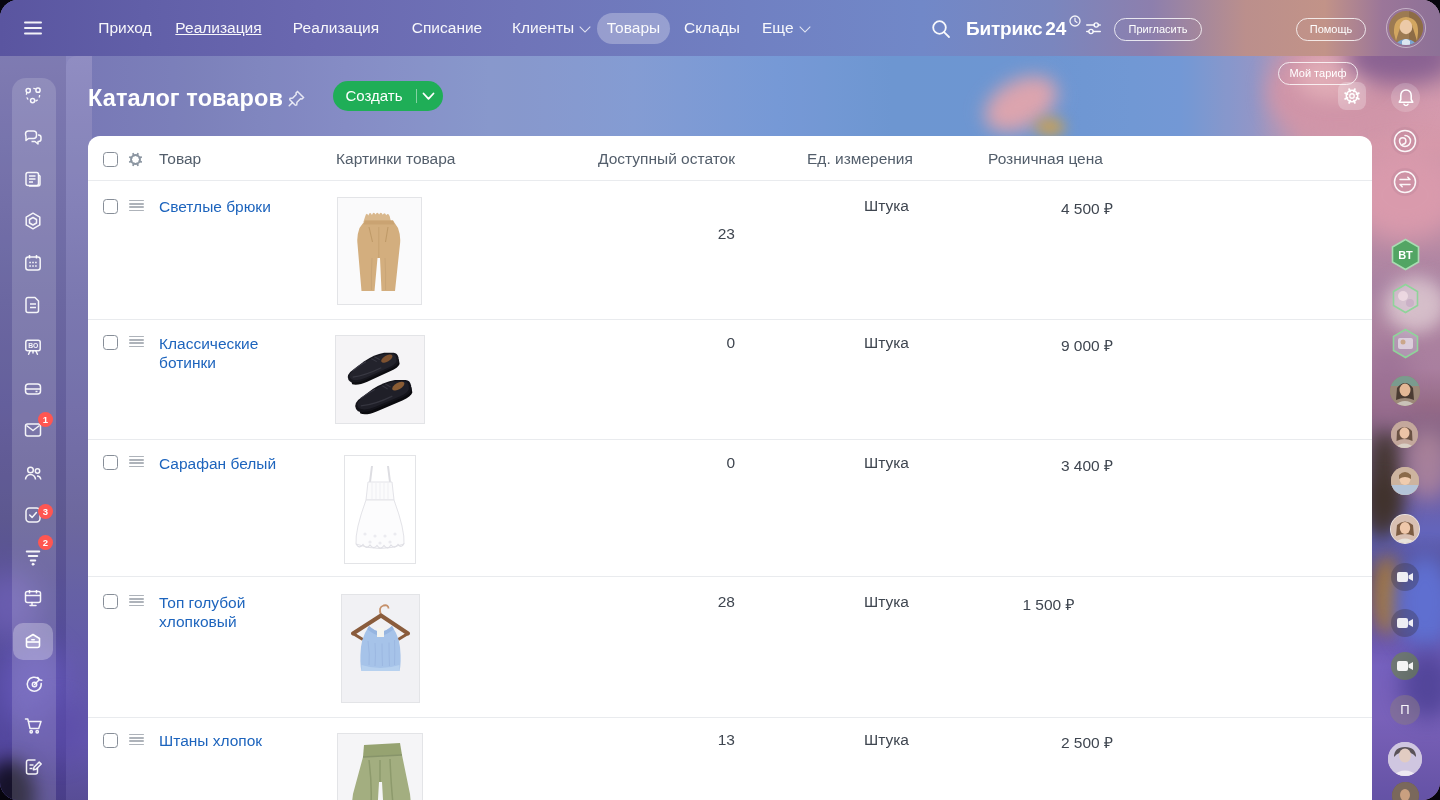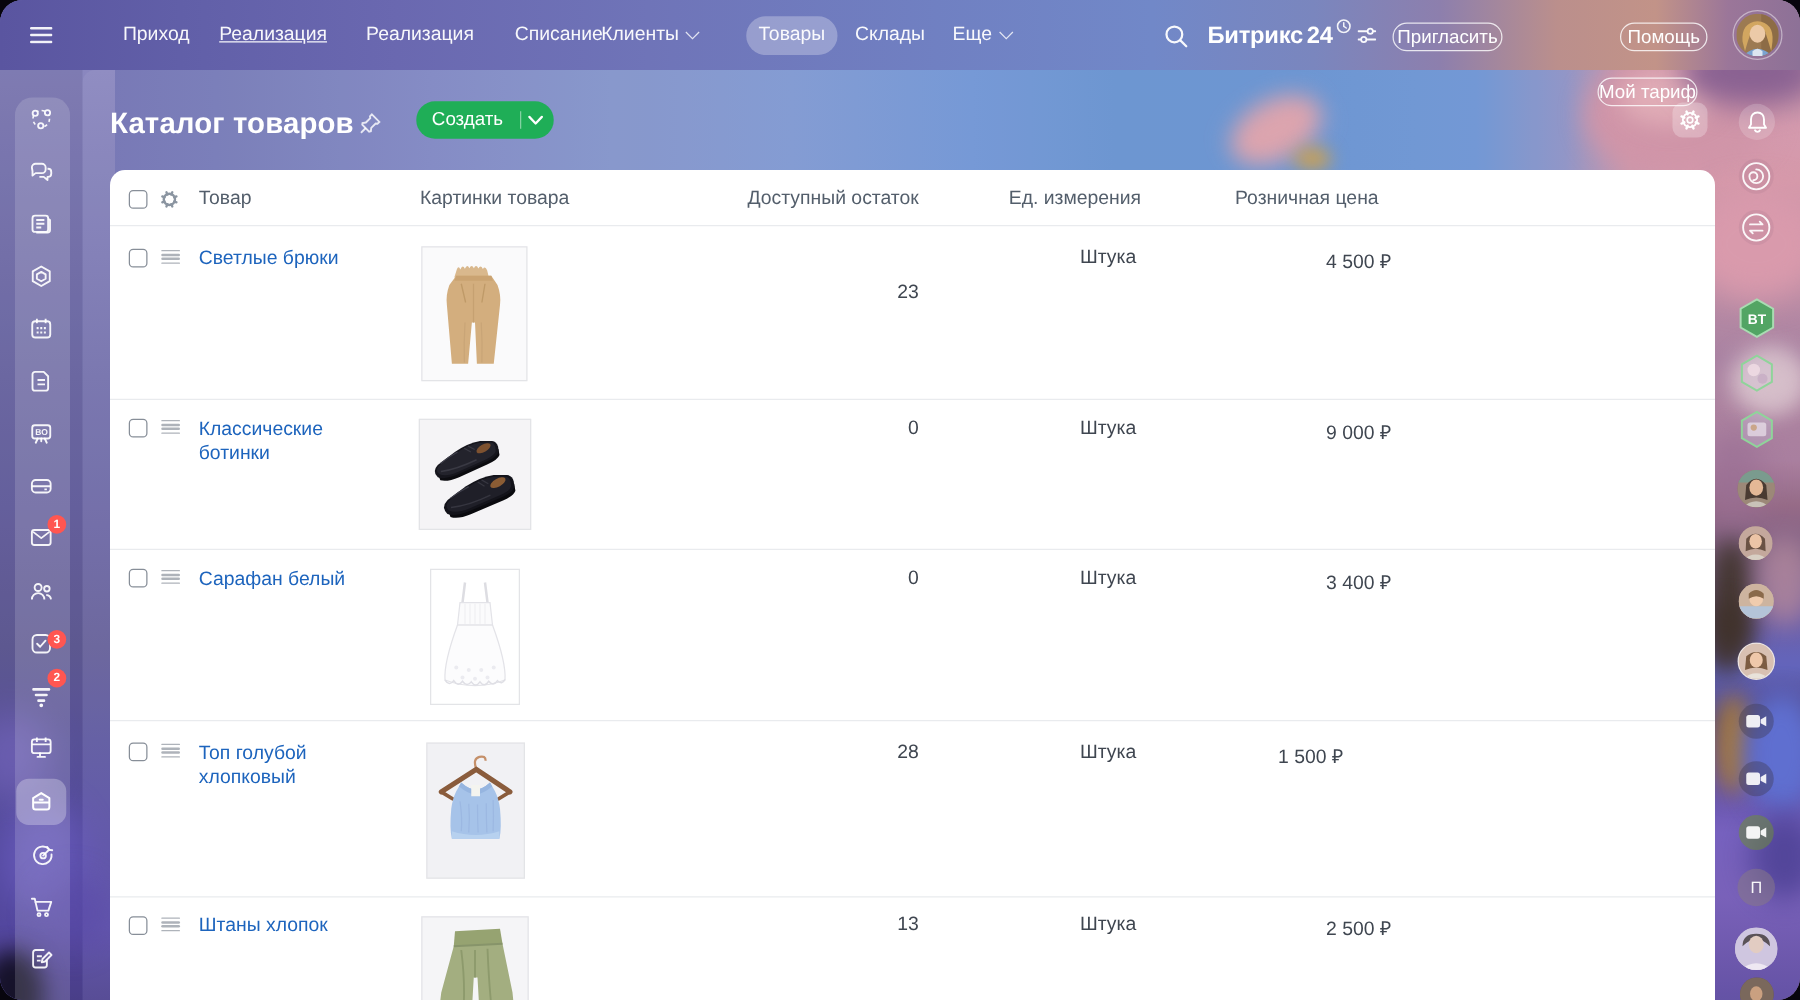--- a/index.html
+++ b/index.html
@@ -14,21 +14,21 @@
 background:linear-gradient(180deg,#8a87bf 0%,#7d7ab4 20%,#7471ac 33%,#6d68a6 47%,#656099 62%,#5e58a0 72%,#5a50a5 83%,#5a4da9 92%,#4f4390 100%);}
 #rightcol{position:absolute;left:1368px;top:56px;width:72px;height:744px;
 background:linear-gradient(180deg,#b988a2 0%,#d295aa 6%,#d494a6 12%,#c38aa2 18%,#b3849f 25%,#a57b9d 31%,#a87b9a 36%,#a5789a 42%,#8f6280 47%,#7a5a80 52%,#68559f 58%,#5a5cb8 64%,#473f85 70%,#5847a0 76%,#6f58bb 82%,#7258b5 89%,#5c49a0 100%);}
 .blob{position:absolute;border-radius:50%;filter:blur(9px);}
 
 #topbar{position:absolute;left:0;top:0;width:1440px;height:56px;
 background:linear-gradient(90deg,#5a55a0 0%,#615fa8 10%,#6a68b0 22%,#6f74b8 36%,#7080c2 52%,#7188c8 64%,#7a86be 73%,#8d7fad 80%,#bb8f8c 86.5%,#c29388 92%,#9b7699 96%,#8d7197 100%);}
 #topbar .mitem{position:absolute;top:0;height:56px;line-height:56px;color:rgba(255,255,255,.95);font-size:15.5px;text-align:center;white-space:nowrap;}
 .chev{display:inline-block;width:7px;height:7px;border-right:1.6px solid rgba(255,255,255,.8);border-bottom:1.6px solid rgba(255,255,255,.8);transform:rotate(45deg);margin-left:7px;margin-bottom:3px;vertical-align:middle;}
 #pill-tovary{position:absolute;left:597px;top:13px;width:73px;height:31px;border-radius:16px;background:rgba(255,255,255,.28);}
-.obtn{position:absolute;top:18px;height:21px;line-height:21px;border:1px solid rgba(255,255,255,.8);border-radius:13px;color:#fff;font-size:15px;text-align:center;}
+.obtn{position:absolute;top:18px;height:21px;line-height:21px;border:1px solid rgba(255,255,255,.8);border-radius:13px;color:#fff;font-size:11px;text-align:center;}
 
 #h1{position:absolute;left:88px;top:85px;color:#fff;font-size:23.5px;font-weight:700;letter-spacing:.1px;}
 #btn-create{position:absolute;left:333px;top:81px;width:110px;height:30px;border-radius:15px;background:#1fae57;}
 #btn-create .lbl{position:absolute;left:0;top:0;width:82px;height:30px;line-height:30px;text-align:center;color:#fff;font-size:15px;font-weight:500;}
 #btn-create .div{position:absolute;left:83px;top:8px;width:1px;height:14px;background:rgba(255,255,255,.45);}
 #filterbar{position:absolute;left:461px;top:79px;width:465px;height:33px;border-radius:17px;background:rgba(255,255,255,.30);}
 #ftag{position:absolute;left:5px;top:5px;width:209px;height:22px;border-radius:11px;background:rgba(255,255,255,.36);color:#333d4d;font-size:13.5px;line-height:22px;}
 #ftag span.t{margin-left:13px;}
 #fsearch{position:absolute;left:228px;top:0;height:33px;line-height:33px;color:#5d6a7f;font-size:14px;}
 #gearbtn{position:absolute;left:1338px;top:82px;width:28px;height:28px;border-radius:8px;background:rgba(255,255,255,.25);}
@@ -86,21 +86,21 @@
       <g stroke="rgba(255,255,255,.92)" stroke-width="2" stroke-linecap="round">
         <line x1="1" y1="1.5" x2="17" y2="1.5"></line>
           <line x1="1" y1="7" x2="17" y2="7"></line>
           <line x1="1" y1="12.5" x2="17" y2="12.5"></line>
       </g>
     </svg>
     <div class="mitem" style="left:98px;width:54px;">Приход</div>
     <div class="mitem" style="left:175px;width:87px;text-decoration:underline;">Реализация</div>
     <div class="mitem" style="left:284px;width:104px;">Реализация</div>
     <div class="mitem" style="left:411px;width:72px;">Списание</div>
-    <div class="mitem" style="left:481px;width:64px;">Клиенты<span class="chev"></span></div>
+    <div class="mitem" style="left:512px;width:64px;">Клиенты<span class="chev"></span></div>
     <div id="pill-tovary"></div>
     <div class="mitem" style="left:597px;width:73px;">Товары</div>
     <div class="mitem" style="left:684px;width:56px;">Склады</div>
     <div class="mitem" style="left:762px;width:30px;">Еще<span class="chev"></span></div>
     <svg class="abs" style="left:931px;top:19px;" width="20" height="20" viewBox="0 0 20 20">
       <circle cx="8.5" cy="8.5" r="6.3" fill="none" stroke="rgba(255,255,255,.95)" stroke-width="1.8"></circle>
       <line x1="13.3" y1="13.3" x2="18" y2="18" stroke="rgba(255,255,255,.95)" stroke-width="1.8" stroke-linecap="round"></line>
     </svg>
     <div class="abs" style="left:966px;top:0;height:56px;line-height:57px;color:#fff;font-size:19px;font-weight:700;letter-spacing:-0.2px;">Битрикс<span style="margin-left:3px;">24</span></div>
     <svg class="abs" style="left:1069px;top:15px;" width="12" height="12" viewBox="0 0 12 12">

